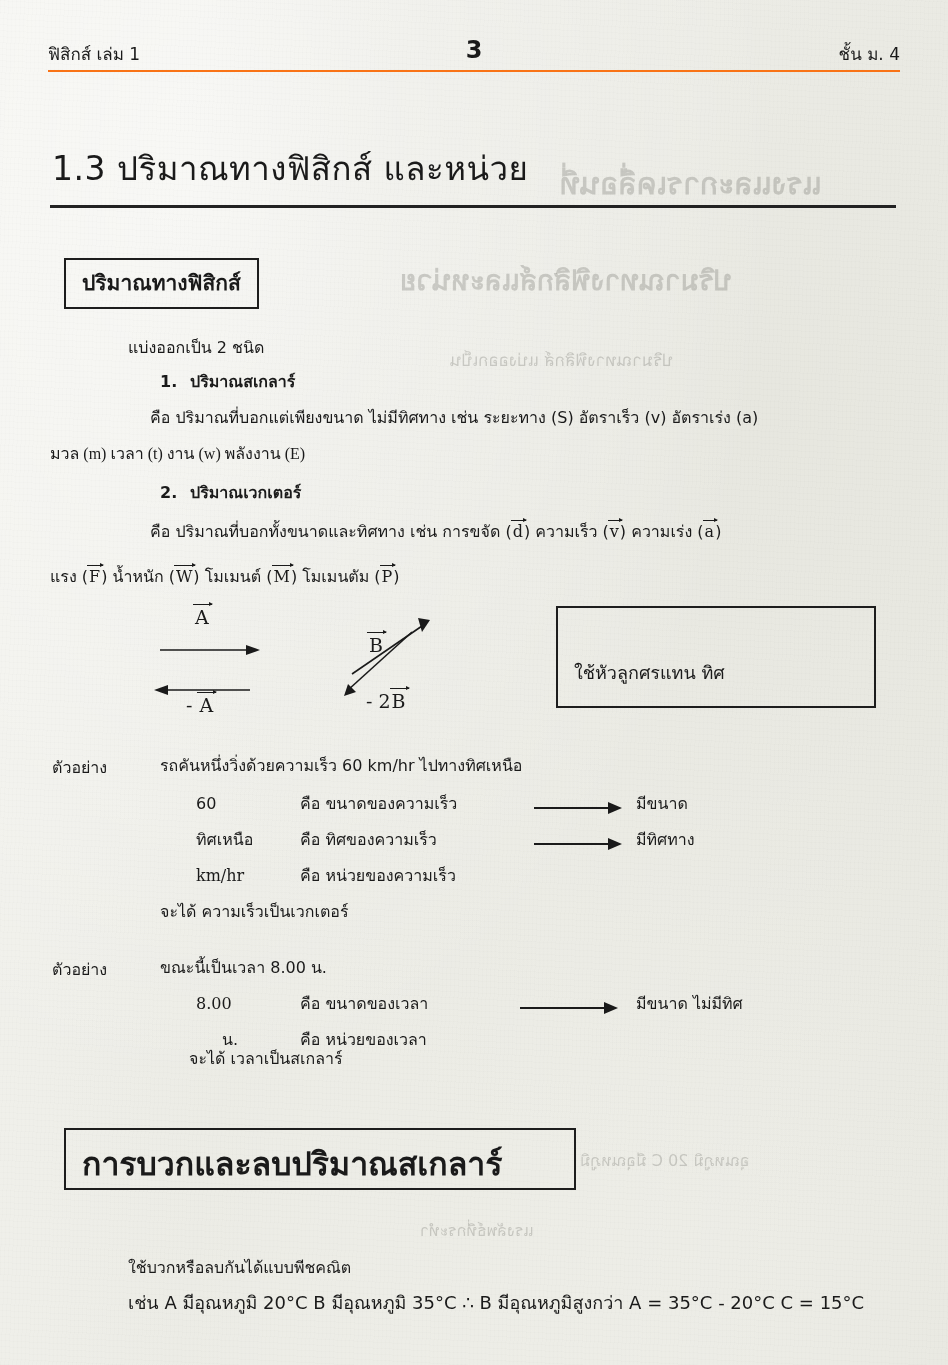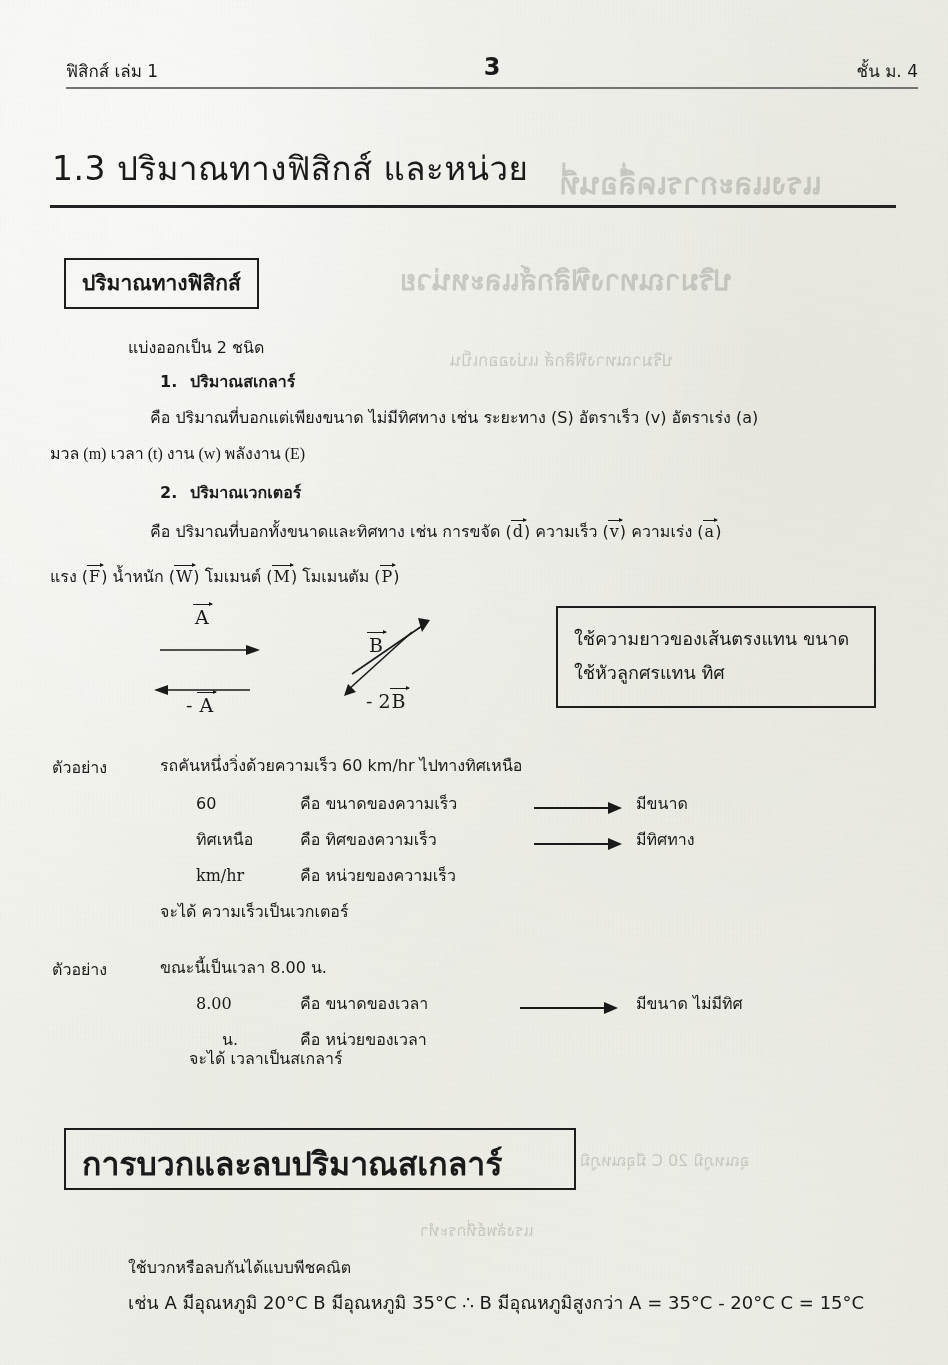--- a/index.html
+++ b/index.html
@@ -44,26 +44,25 @@
     pointer-events: none;
   }
   .content {
     position: absolute;
     inset: 0;
   }
 
   
   .page-header {
     position: absolute;
-    left: 66px;
+    left: 48px;
     top: 40px;
     width: 852px;
     height: 30px;
-    border-bottom: 2px solid #737373;
-    margin-top: 17px;
+    border-bottom: 2px solid #f97316;
   }
   .hdr-left {
     position: absolute;
     left: 0;
     top: 0;
     font-size: 17px;
     font-family: "DejaVu Sans", sans-serif;
   }
   .hdr-center {
     position: absolute;
@@ -256,21 +255,20 @@
     <div class="t serifnum" style="position:absolute; left:218px; top:22px; font-size:19px;">
       <span class="vec"><span class="bar"></span><span>B</span></span>
     </div>
     <div class="t serifnum" style="position:absolute; left:216px; top:78px; font-size:19px;">
       <span>-&nbsp;2</span><span class="vec"><span class="bar"></span><span>B</span></span>
     </div>
   </div>
 
   <div class="note-box-shadow"></div>
   <div class="note-box">
-    <div class="note-line" style="left:16px; top:16px;">ใช้ความยาวของเส้นตรงแทน ขนาด</div>
     <div class="note-line" style="left:16px; top:50px;">ใช้หัวลูกศรแทน ทิศ</div>
   </div>
 
   <div class="t" style="left:52px; top:758px;">ตัวอย่าง</div>
   <div class="t" style="left:160px; top:756px;">รถคันหนึ่งวิ่งด้วยความเร็ว 60 km/hr ไปทางทิศเหนือ</div>
 
   <div class="t" style="left:196px; top:794px;">60</div>
   <div class="t" style="left:300px; top:794px;">คือ  ขนาดของความเร็ว</div>
   <div class="arrow-wrap" style="left:534px; top:800px;">
     <svg width="90" height="16" viewBox="0 0 90 16">

